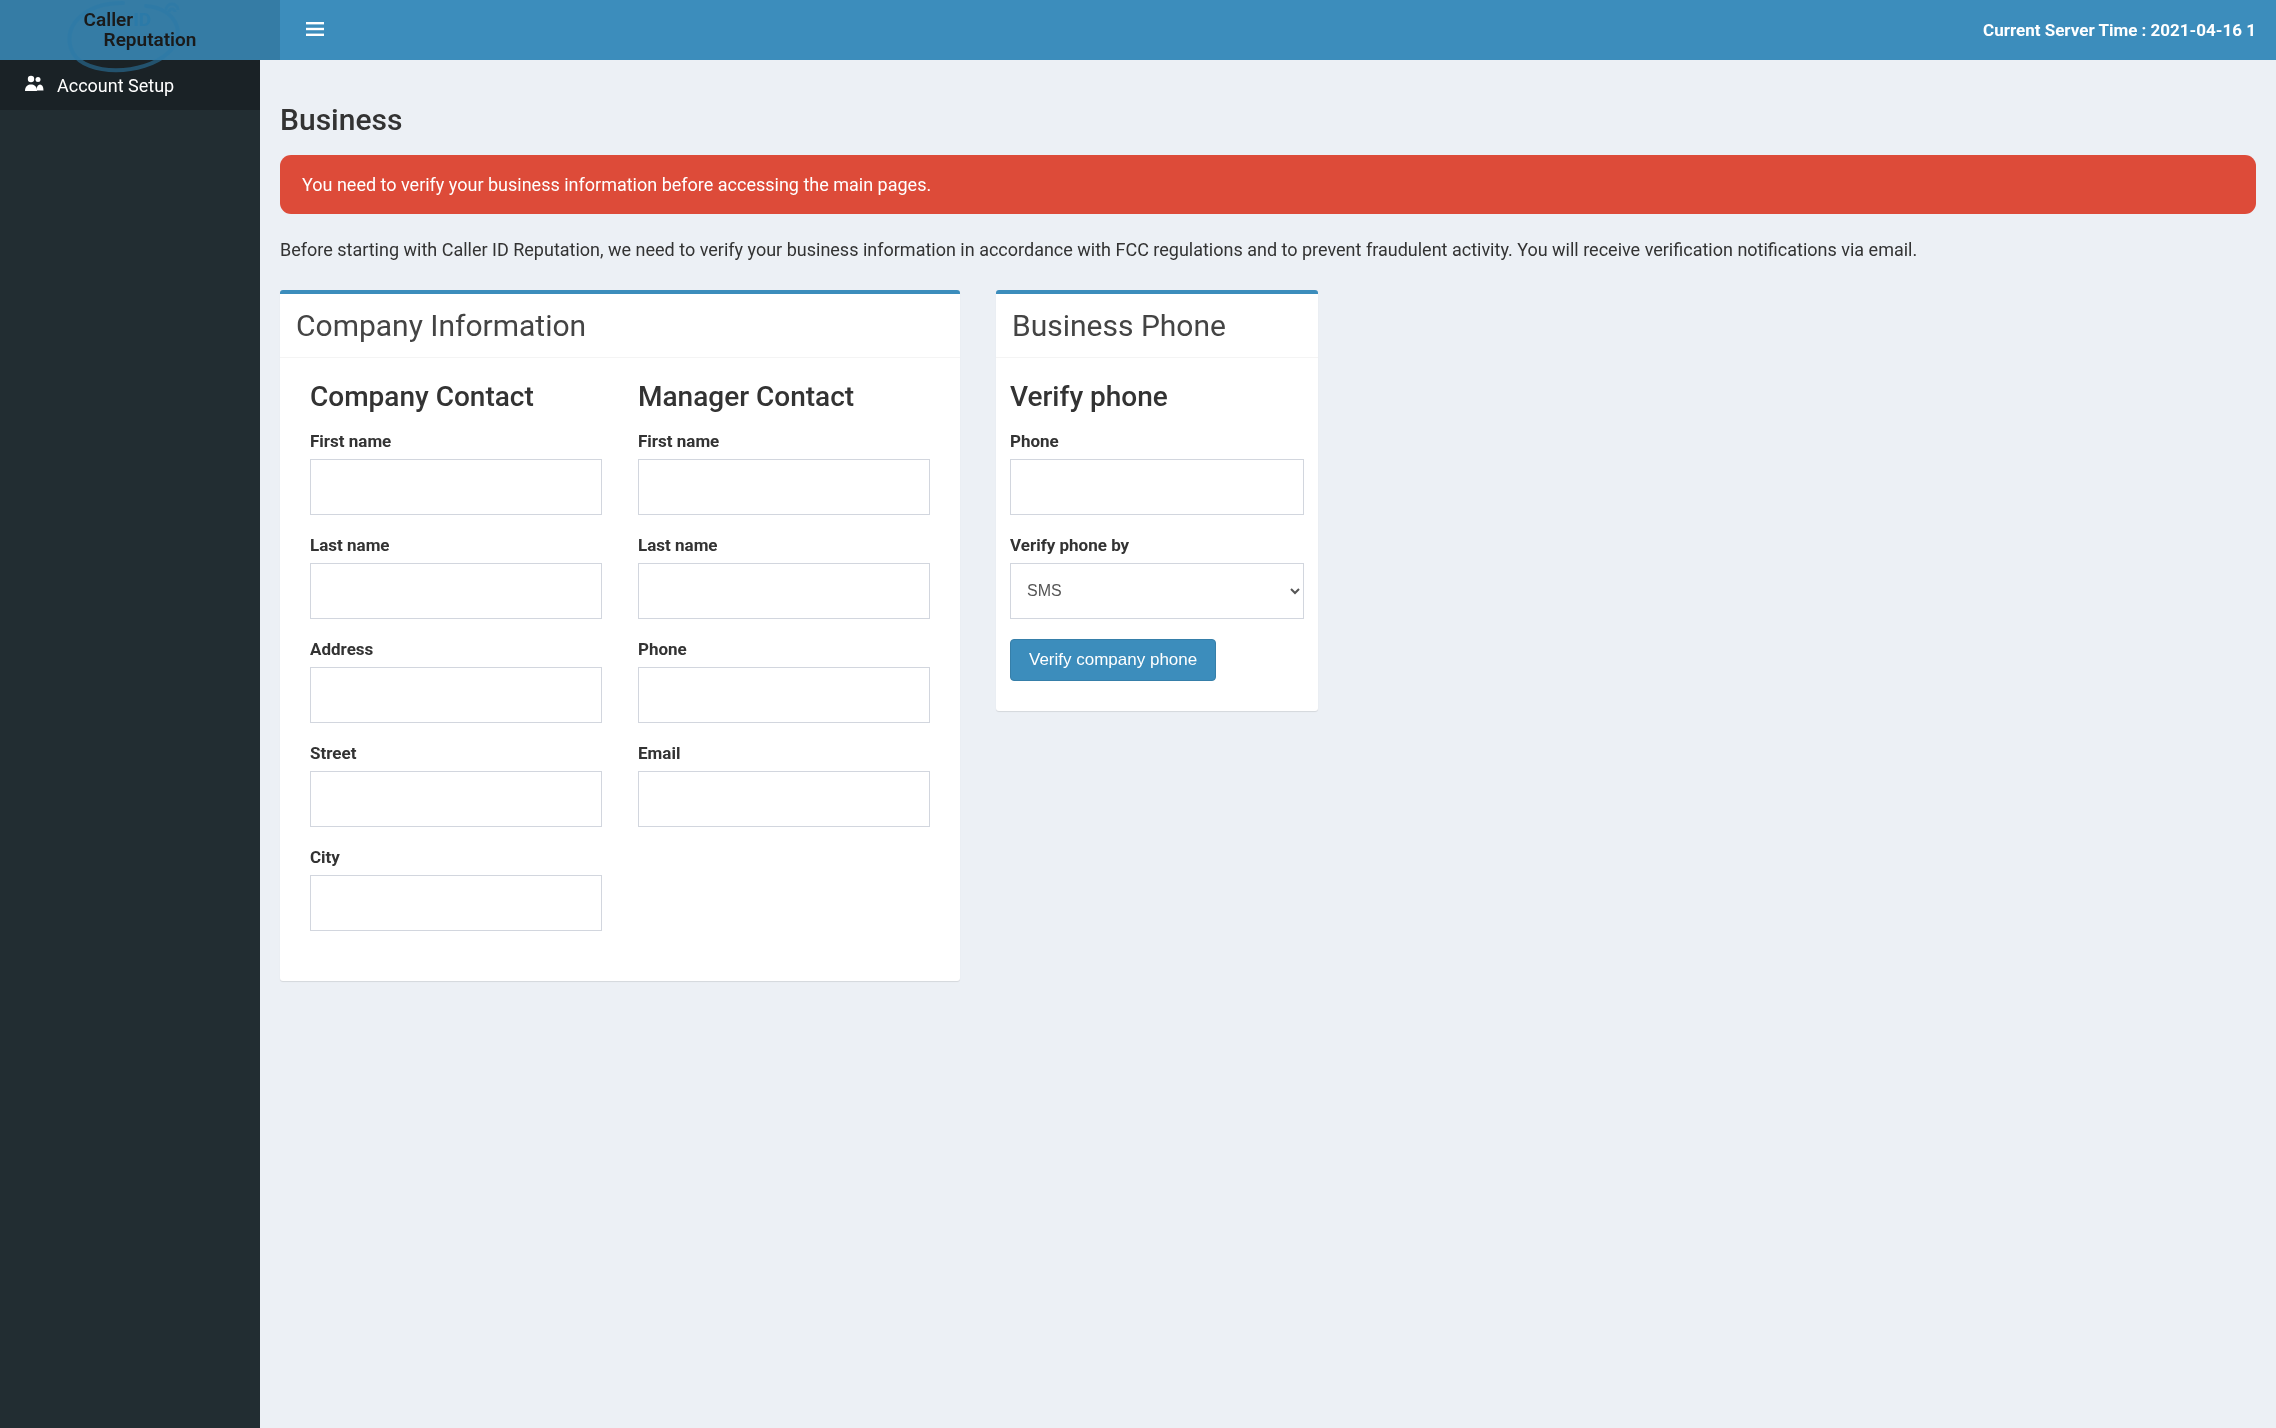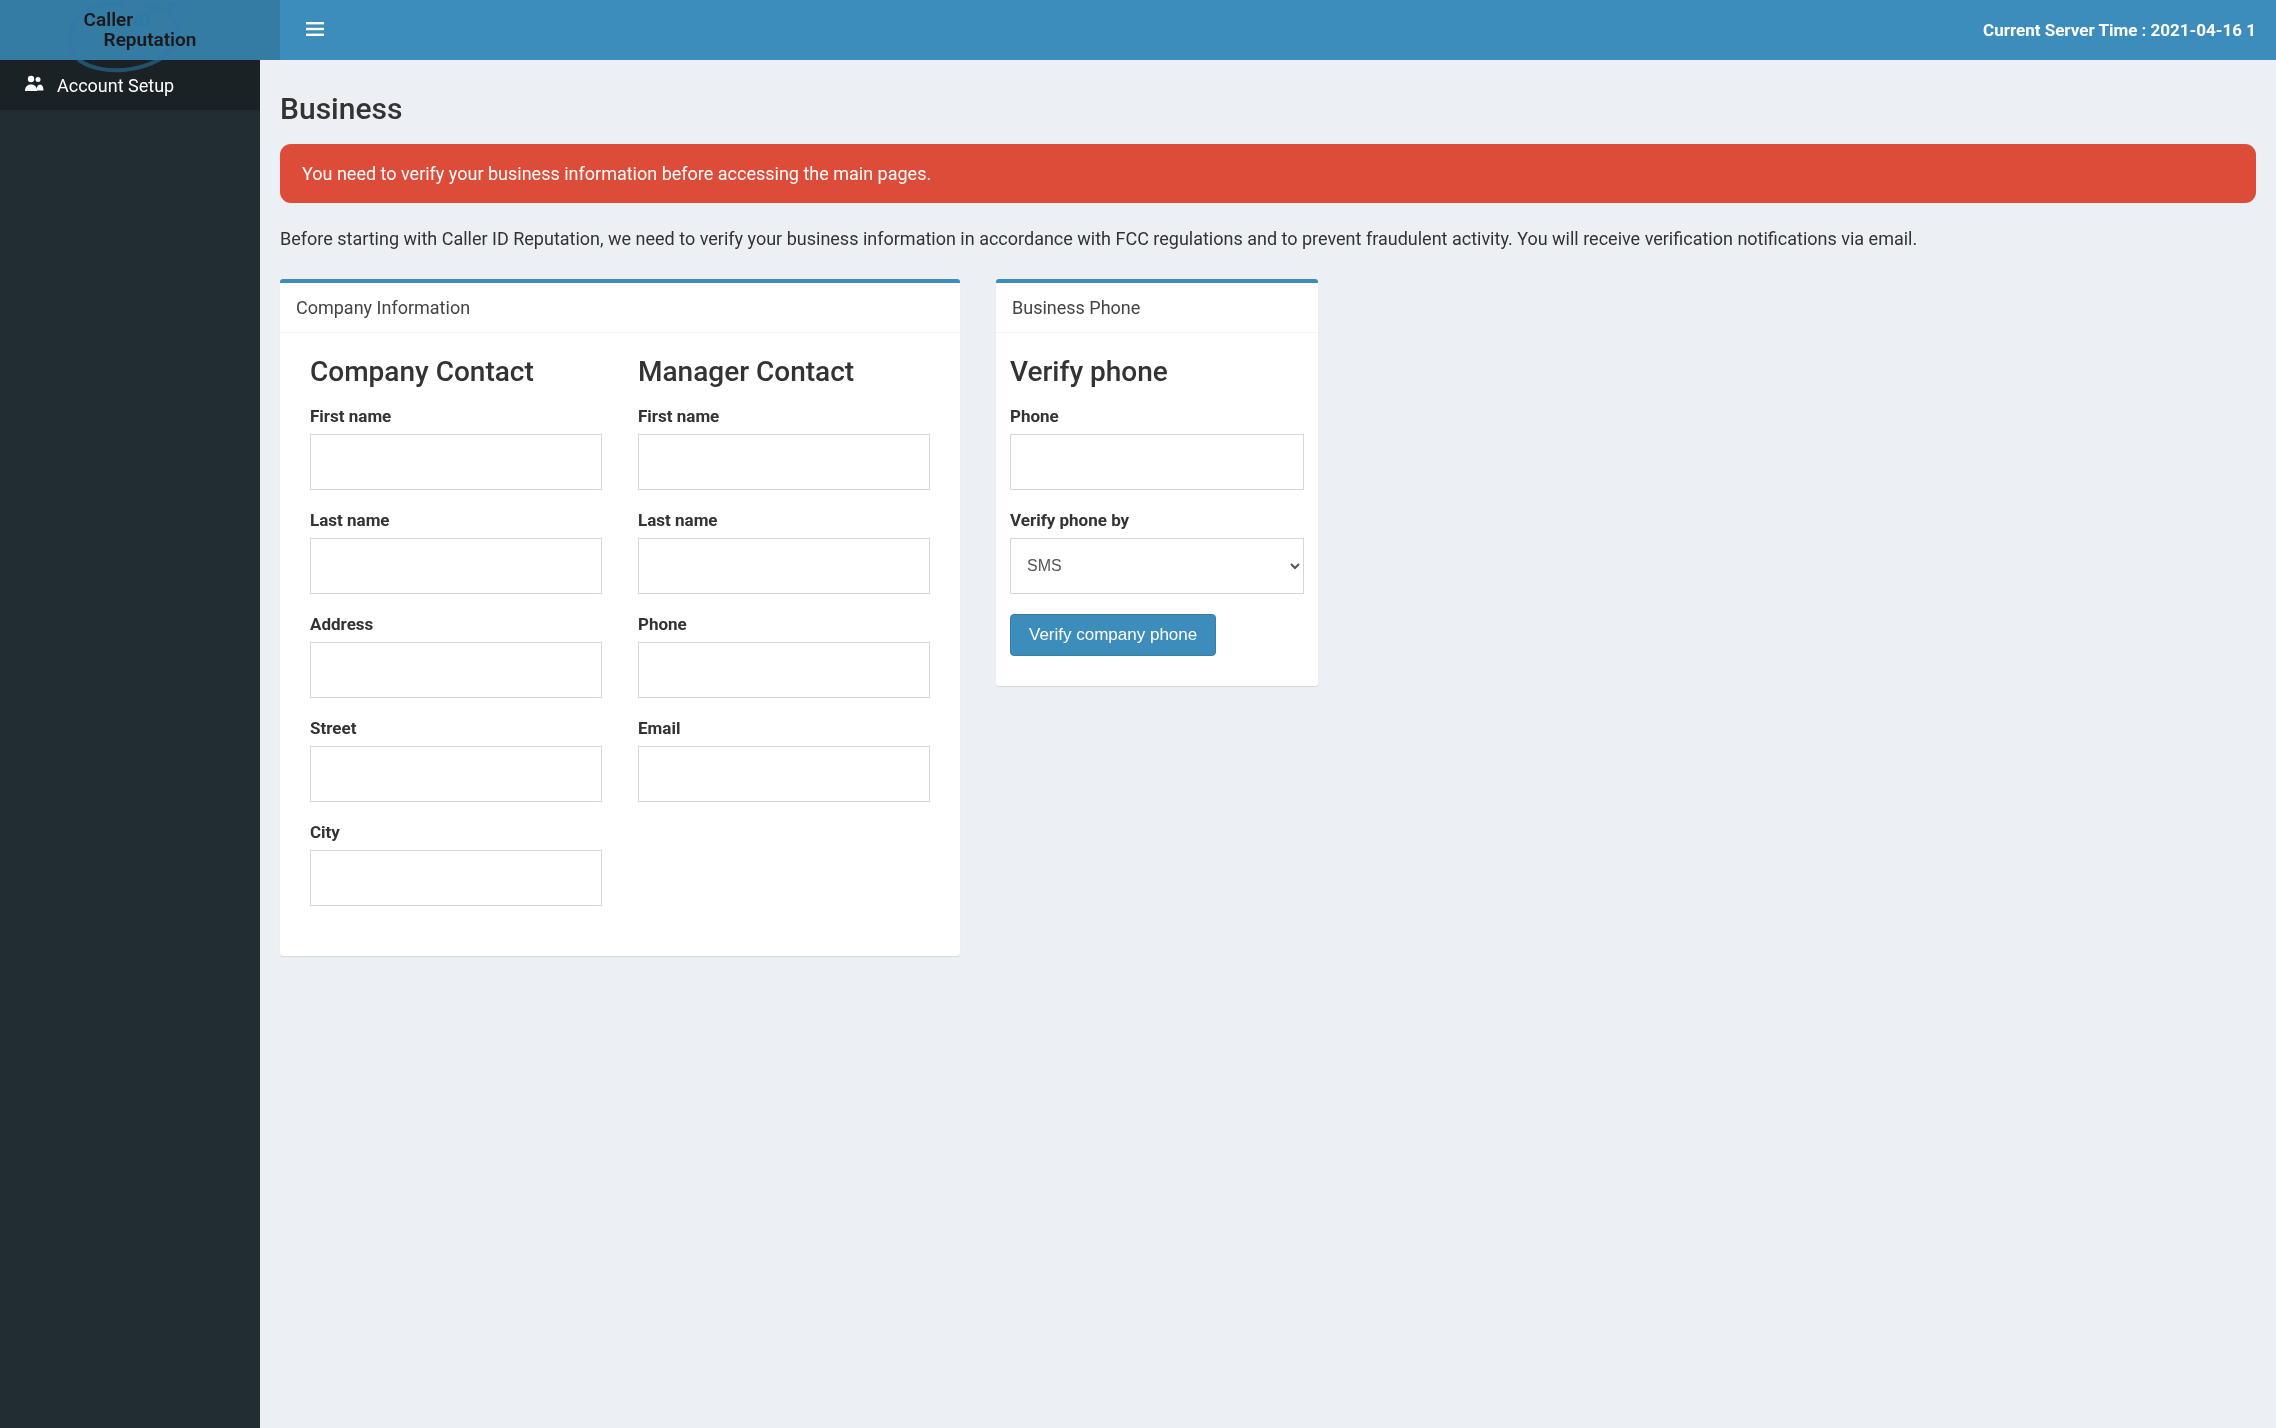--- a/index.html
+++ b/index.html
@@ -92,22 +92,23 @@
       cursor: pointer;
       background: #1a2226;
       border-left: 3px solid transparent;
     }
     .side-item .icon {
       width: 22px;
       text-align: center;
     }
     .content {
       flex: 1;
-      padding: 31px 20px;
+      padding: 6px 20px;
       min-width: 0;
+      margin-top: 36px;
     }
     .page-title {
       font-size: 30px;
       font-weight: 500;
       color: #333;
       margin-bottom: 18px;
     }
     .alert {
       background: #dd4b39;
       color: #fff;
@@ -131,21 +132,21 @@
       background: #fff;
       border-top: 4px solid #3c8dbc;
       border-radius: 3px;
       box-shadow: 0 1px 1px rgba(0,0,0,0.1);
     }
     .panel.company { flex: 0 0 680px; }
     .panel.phone { flex: 0 0 322px; }
     .panel-header {
       padding: 14px 16px;
       border-bottom: 1px solid #f4f4f4;
-      font-size: 18px;
+      font-size: 30px;
       color: #444;
     }
     .panel-body {
       padding: 22px 30px 30px 30px;
     }
     .panel.phone .panel-body {
       padding: 22px 14px 30px 14px;
     }
     .cols {
       display: flex;

